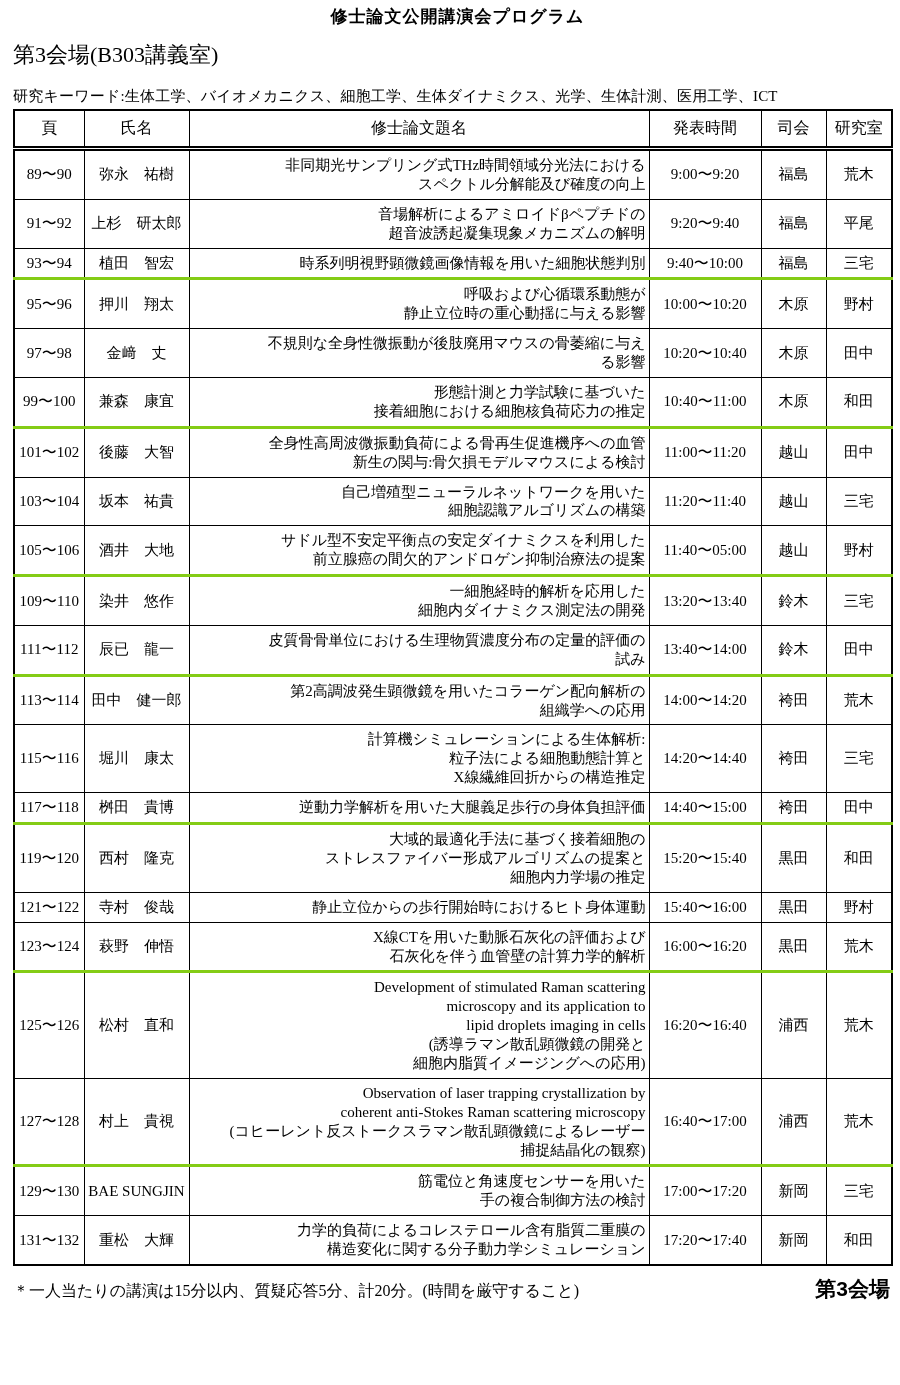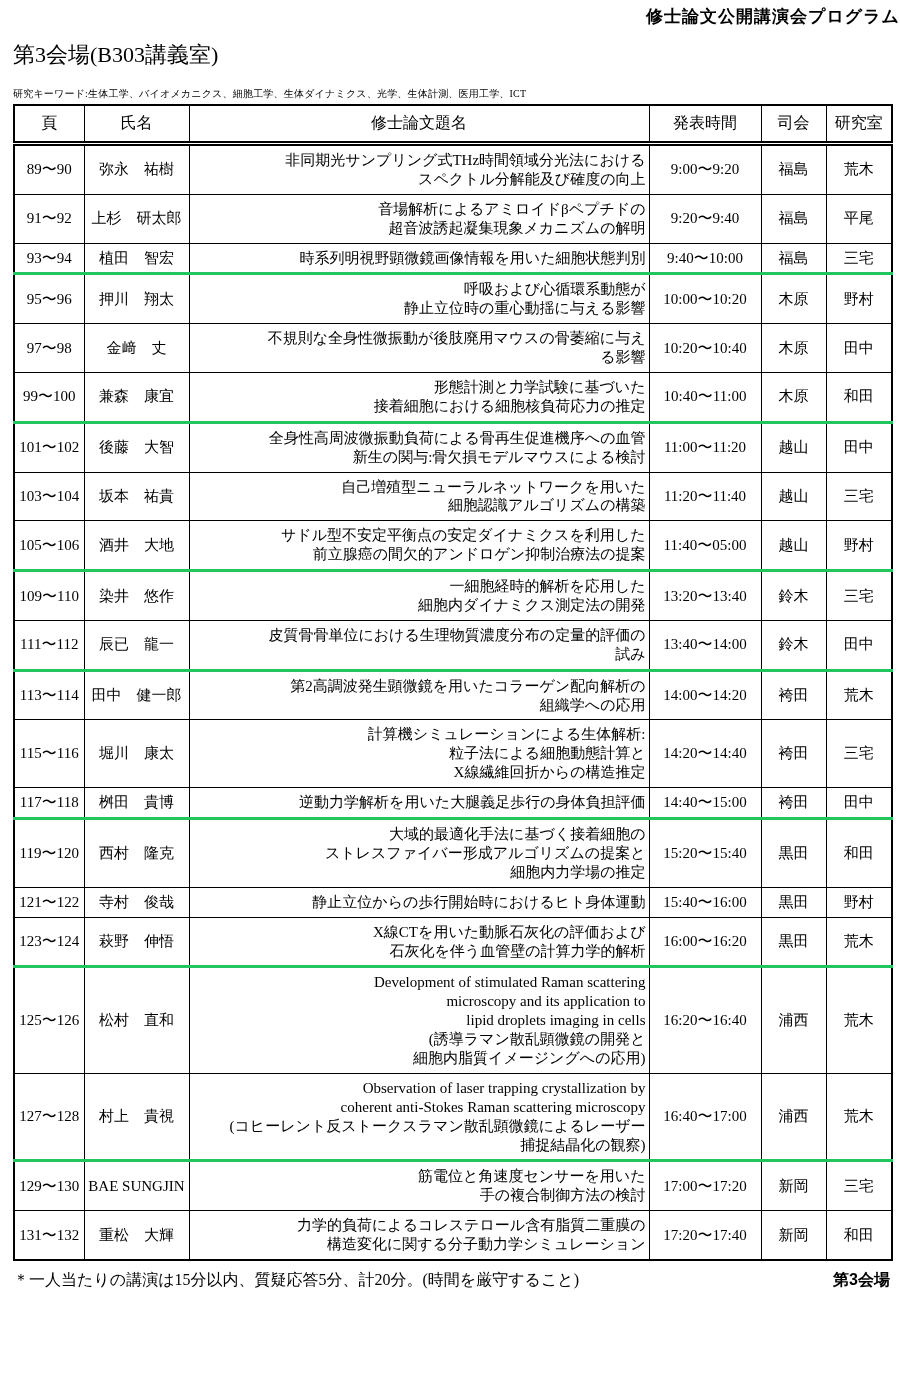--- a/index.html
+++ b/index.html
@@ -1,47 +1,47 @@
 <!DOCTYPE html>
 <html lang="ja"><head>
 <meta charset="utf-8">
 <style>
   html,body { margin:0; padding:0; background:#fff; color:#000; }
   body {
     width:900px; height:1385px; overflow:hidden;
     font-family:"Liberation Serif","DejaVu Serif",serif;
   }
   .doc-title {
-    text-align:right; font-family:"Liberation Sans","DejaVu Sans",sans-serif;
+    text-align:center; font-family:"Liberation Sans","DejaVu Sans",sans-serif;
     font-weight:bold; font-size:17px; padding-top:5px; letter-spacing:1px;padding-left:15px;
   }
   .venue { margin:12px 0 17px 13px; font-size:22px; }
-  .keywords { margin:3px 0 3px 13px; font-size:10px; letter-spacing:0.2px; }
+  .keywords { margin:3px 0 3px 13px; font-size:15px; letter-spacing:0.2px; }
   table.program {
     border-collapse:collapse; table-layout:fixed;
     margin-left:13px; width:880px; border:2px solid #000;
   }
   .program th, .program td { border:1px solid #000; }
   .program thead th {
     font-weight:normal; font-size:16px; padding:7px 2px;
     border-bottom:5px double #000; text-align:center;
   }
   .program td { font-size:15px; line-height:1.26; padding:5px 3px; vertical-align:middle; }
   .c { text-align:center; }
   .title-cell { text-align:right; white-space:pre-line; padding-left:6px; padding-right:4px; }
   .name-cell { white-space:nowrap; }
-  tr.group-end td { border-bottom:3px solid #22c55e;margin-left:10px; }
+  tr.group-end td { border-bottom:3px solid #84cc16;margin-left:10px; }
   .doc-footer {
     display:flex; justify-content:space-between; align-items:baseline;
     margin:9px 10px 0 13px;
   }
   .footnote { font-size:16px; }
   .footer-venue {
     font-family:"Liberation Sans","DejaVu Sans",sans-serif;
-    font-weight:bold; font-size:16px;text-align:right;
+    font-weight:bold; font-size:21px;text-align:right;
   }
 </style>
 </head>
 <body>
 
 <div class="doc-title">修士論文公開講演会プログラム</div>
 <div class="venue">第3会場(B303講義室)</div>
 <div class="keywords">研究キーワード:生体工学、バイオメカニクス、細胞工学、生体ダイナミクス、光学、生体計測、医用工学、ICT</div>
 
 <table class="program">

